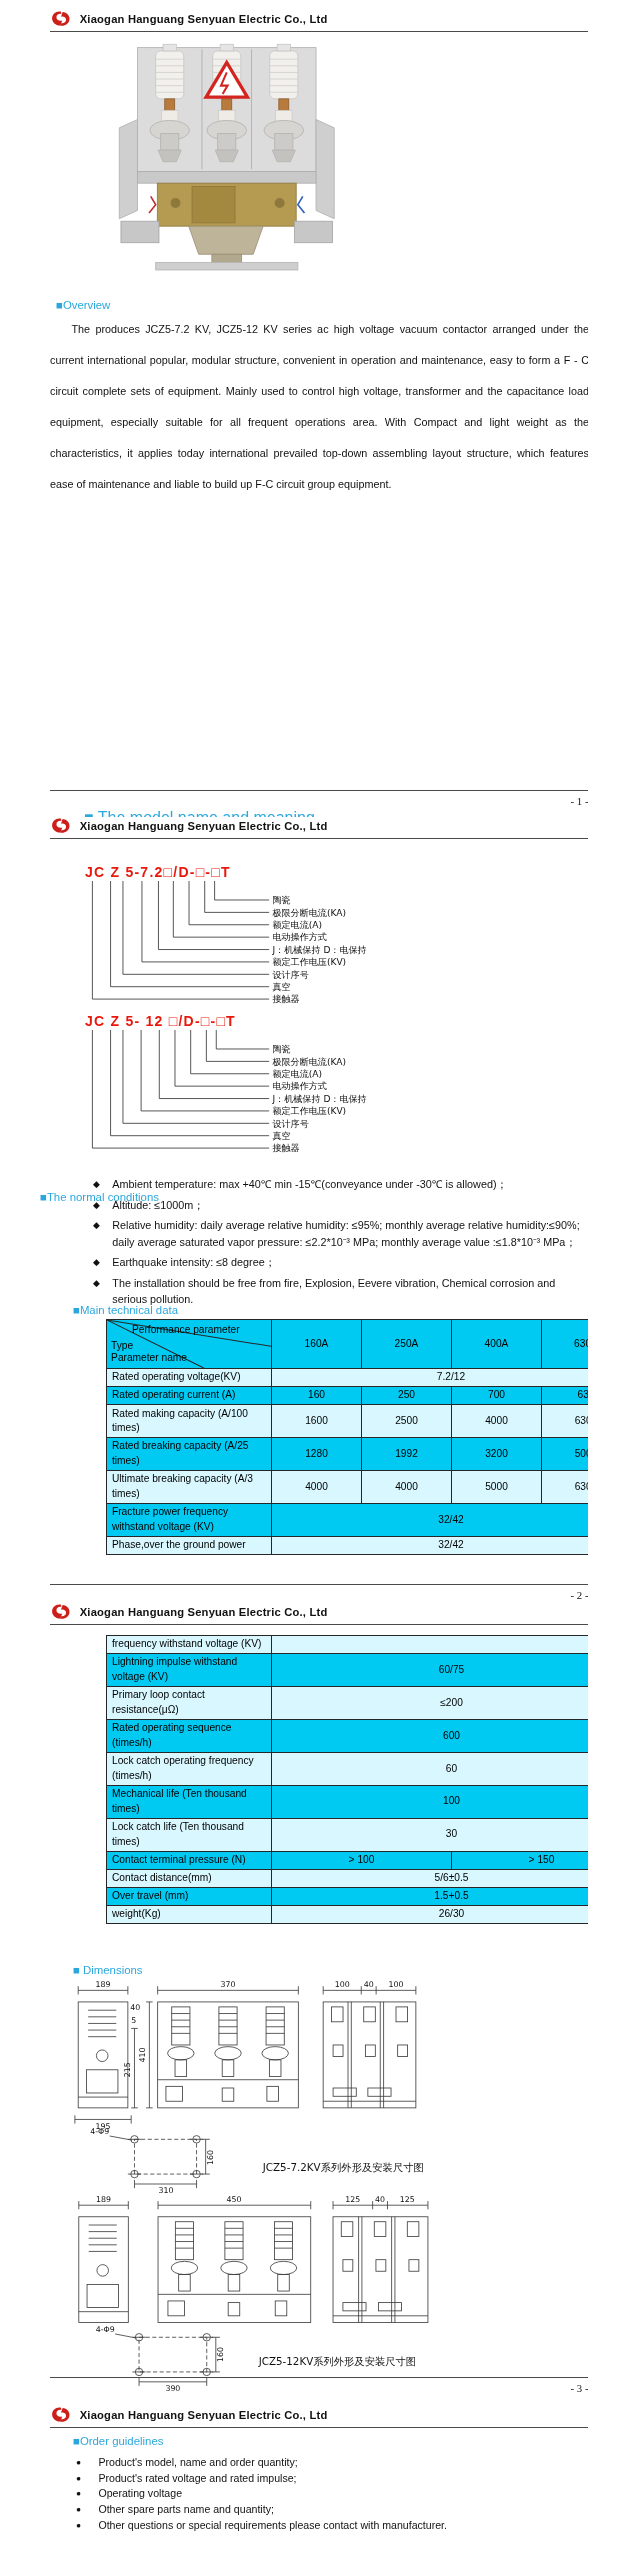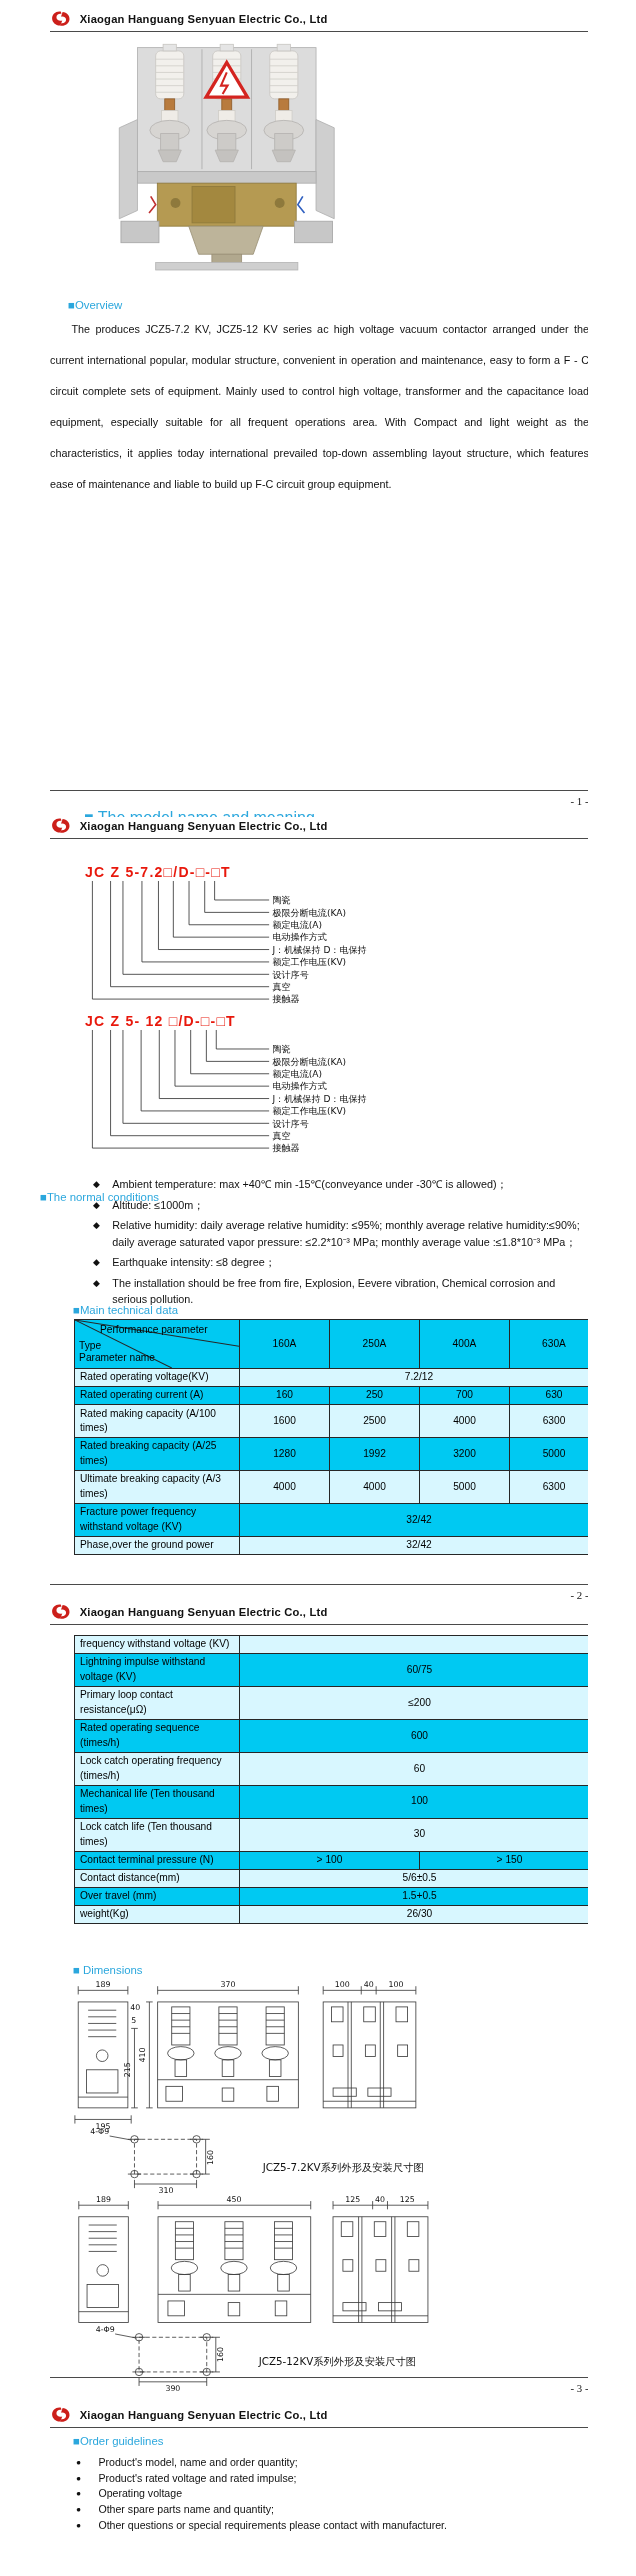--- a/index.html
+++ b/index.html
@@ -23,21 +23,21 @@
 
   
   .blist{position:absolute;margin:0;padding:0;list-style:none;}
   .blist li{display:flex;align-items:flex-start;margin-bottom:4.1px;font-size:10.8px;line-height:16.5px;color:#111;}
   .blist .mk{flex:0 0 auto;margin-right:12.4px;font-size:9px;line-height:16.5px;}
   .blist .tx{flex:1 1 auto;}
   .og li{font-size:10.6px;line-height:15.7px;margin-bottom:0;}
   .og .mk{font-size:8.3px;line-height:15.7px;margin-right:17.4px;}
 
   
-  .tt{position:absolute;border-collapse:collapse;table-layout:fixed;width:524px;background:#15803d;}
+  .tt{position:absolute;border-collapse:collapse;table-layout:fixed;width:524px;background:#15803d;margin-left:32px;}
   .tt td{border:1.7px solid #262626;font-size:10.2px;line-height:1.45;padding:1.2px 5px;
          vertical-align:middle;overflow:hidden;}
   .tt .lbl{text-align:left;}
   .tt .val{text-align:center;}
   .dark{background:#00c9f2;}
   .light{background:#d8f7ff;}
   .corner{position:relative;height:48px;padding:0 !important;}
   .corner span{position:absolute;font-size:10.2px;white-space:nowrap;}
   .c1{left:25px;top:2.5px;}
   .c2{left:4.1px;top:19px;}
@@ -141,21 +141,21 @@
       <polyline points="54,188 60,198 52,208" fill="none" stroke="#c03030" stroke-width="2"></polyline>
       <polyline points="238,188 232,198 240,208" fill="none" stroke="#3060c0" stroke-width="2"></polyline>
       <polygon points="100,224 190,224 178,258 112,258" fill="#bdb49a" stroke="#9a9076"></polygon>
       <rect x="128" y="258" width="36" height="12" fill="#b1a88e" stroke="#9a9076"></rect>
     </g>
     <rect x="18" y="218" width="46" height="26" fill="#c7c7c7" stroke="#a5a5a5"></rect>
     <rect x="228" y="218" width="46" height="26" fill="#c7c7c7" stroke="#a5a5a5"></rect>
     <rect x="60" y="268" width="172" height="9" fill="#cfcfcf" stroke="#b5b5b5"></rect>
   </svg>
 
-  <div class="h-blue" style="left:68px;top:299px;text-align:right;">■Overview</div>
+  <div class="h-blue" style="left:56px;top:299px;text-align:right;">■Overview</div>
   <div class="ov-text">The produces JCZ5-7.2 KV, JCZ5-12 KV series ac high voltage vacuum contactor arranged under the current international popular, modular structure, convenient in operation and maintenance, easy to form a F - C circuit complete sets of equipment. Mainly used to control high voltage, transformer and the capacitance load equipment, especially suitable for all frequent operations area. With Compact and light weight as the characteristics, it applies today international prevailed top-down assembling layout structure, which features ease of maintenance and liable to build up F-C circuit group equipment.</div>
 
   <div class="pg-footer" style="top:790px;">
     <span class="pg-num">- 1 -</span>
   </div>
 
   <div class="pg-header" style="top:817px;">
     <svg class="logo" viewBox="0 0 30 24">
       <path d="M14.5 2.2 C8 1 2.5 5.5 2.5 11.5 C2.5 17.5 8 22 14 21.5 L16.5 14.5 C12 15.5 8.5 13.5 8.5 10 C8.5 6.5 11.5 4.5 15.5 5.2 Z" fill="#cc1f1a"></path>
       <path d="M17 2.8 L14.8 9.2 C19 8.5 22 10.5 21.8 13.8 C21.6 16.6 19 18.6 15.2 18.2 L13.5 21.4 C20 22.8 26 18.8 26.5 13 C27 7.8 23 3.6 17 2.8 Z" fill="#cc1f1a"></path>

